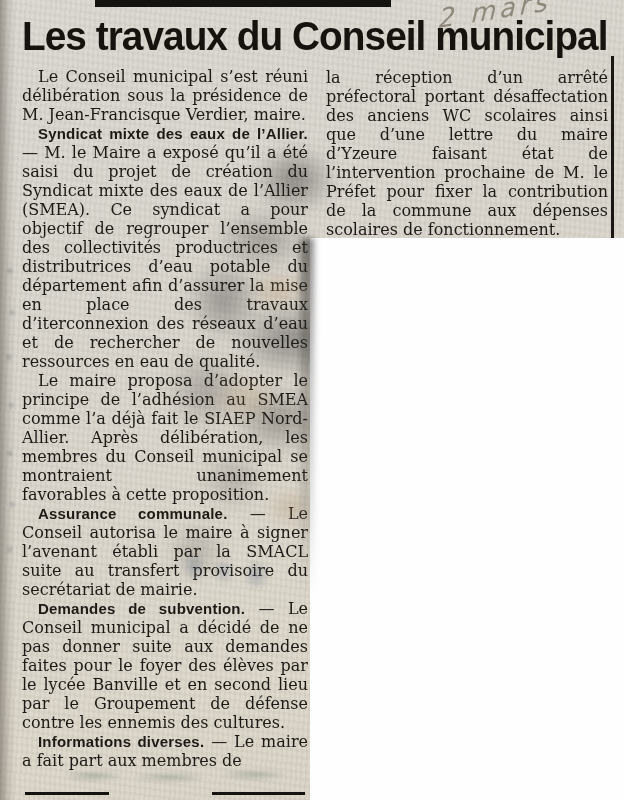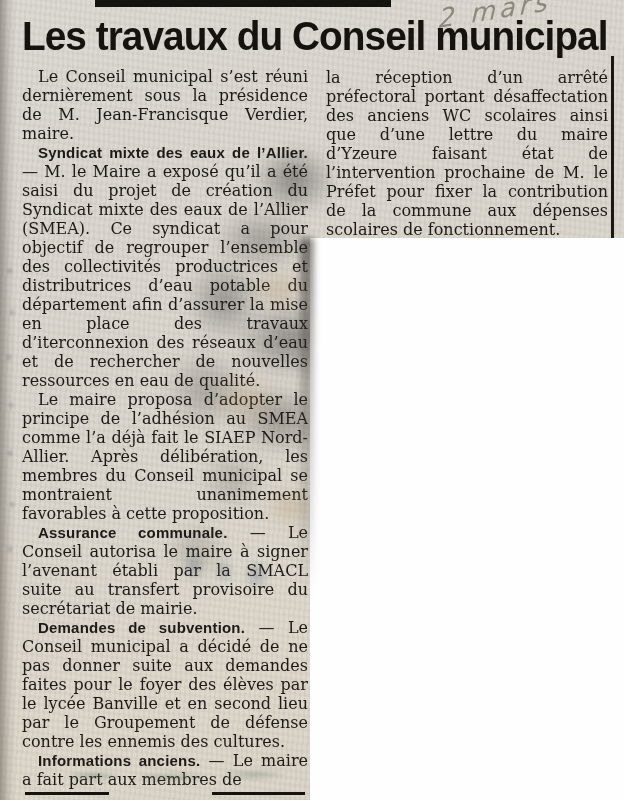--- a/index.html
+++ b/index.html
@@ -122,39 +122,39 @@
   <div class="grain"></div>
 
   <div class="top-bar"></div>
 
   <div class="handwriting">2 mars</div>
 
   <div class="headline">Les travaux du Conseil municipal</div>
 
   <div class="col col-left">
     <p class="para">
-      <span>Le Conseil municipal s’est réuni dernièrement sous la présidence de M. Jean-Francisque Verdier, maire.</span>
+      <span>Le Conseil municipal s’est réuni délibération sous la présidence de M. Jean-Francisque Verdier, maire.</span>
     </p>
     <p class="para">
       <span class="lead">Syndicat mixte des eaux de l’Allier.</span>
       <span>— M. le Maire a exposé qu’il a été saisi du projet de création du Syndicat mixte des eaux de l’Allier (SMEA). Ce syndicat a pour objectif de regrouper l’ensemble des collectivités productrices et distributrices d’eau potable du département afin d’assurer la mise en place des travaux d’iterconnexion des réseaux d’eau et de rechercher de nouvelles ressources en eau de qualité.</span>
     </p>
     <p class="para">
       <span>Le maire proposa d’adopter le principe de l’adhésion au SMEA comme l’a déjà fait le SIAEP Nord-Allier. Après délibération, les membres du Conseil municipal se montraient unanimement favorables à cette proposition.</span>
     </p>
     <p class="para">
       <span class="lead">Assurance communale.</span>
       <span>— Le Conseil autorisa le maire à signer l’avenant établi par la SMACL suite au transfert provisoire du secrétariat de mairie.</span>
     </p>
     <p class="para">
       <span class="lead">Demandes de subvention.</span>
       <span>— Le Conseil municipal a décidé de ne pas donner suite aux demandes faites pour le foyer des élèves par le lycée Banville et en second lieu par le Groupement de défense contre les ennemis des cultures.</span>
     </p>
     <p class="para">
-      <span class="lead">Informations anciens.</span>
+      <span class="lead">Informations diverses.</span>
       <span>— Le maire a fait part aux membres de</span>
     </p>
   </div>
 
   <div class="col col-right">
     <p class="para no-indent">
       <span>la réception d’un arrêté préfectoral portant désaffectation des anciens WC scolaires ainsi que d’une lettre du maire d’Yzeure faisant état de l’intervention prochaine de M. le Préfet pour fixer la contribution de la commune aux dépenses scolaires de fonctionnement.</span>
     </p>
   </div>
 

